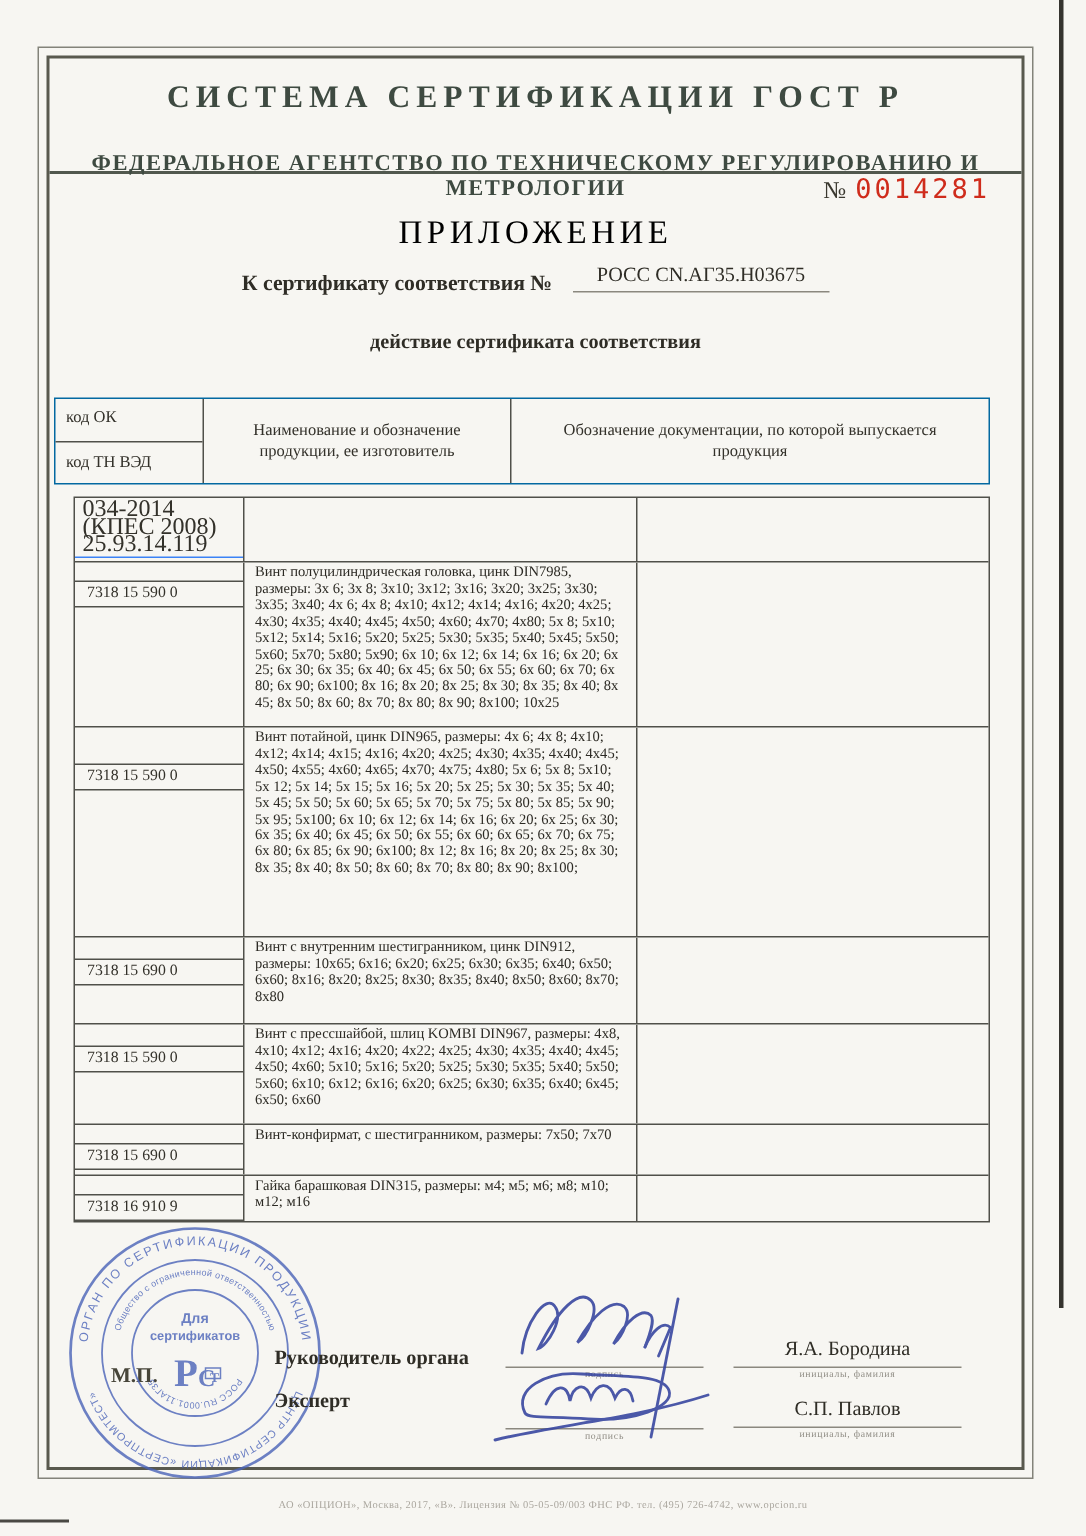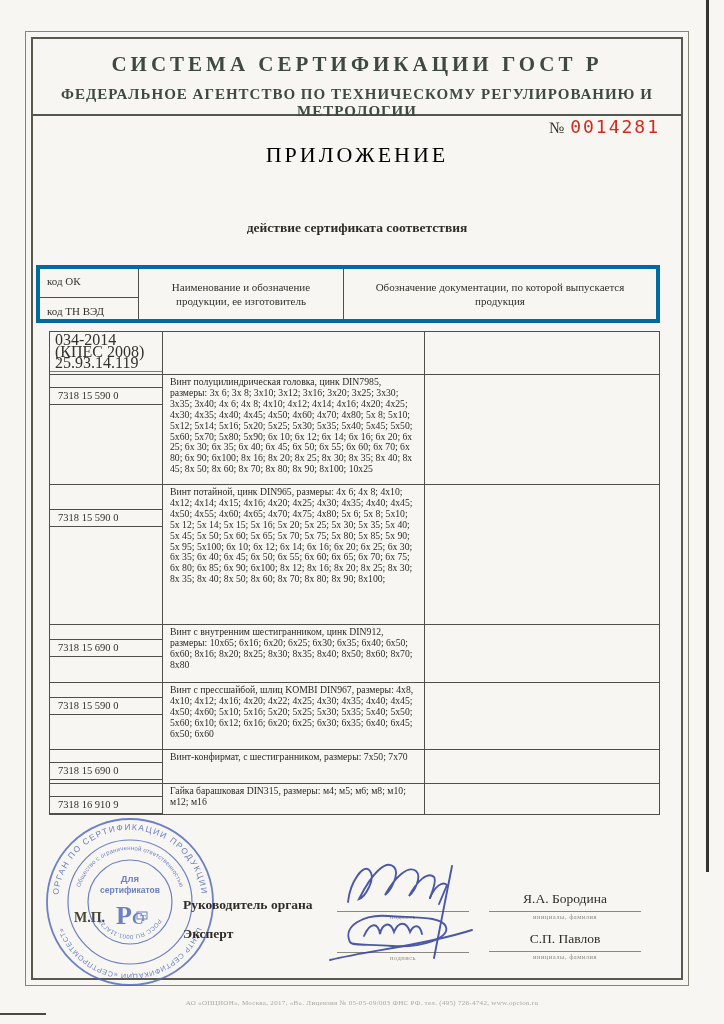--- a/index.html
+++ b/index.html
@@ -7,34 +7,34 @@
   .page {
     position:relative; width:724px; height:1024px; overflow:hidden;
     background:#f7f6f2; color:#33312a;
     font-family:"Liberation Serif","DejaVu Serif",serif;
   }
   .outer-frame { position:absolute; left:25px; top:31px; width:664px; height:955px; border:1px solid #83837a; }
   .inner-frame { position:absolute; left:31px; top:37px; width:652px; height:943px; border:2px solid #59594e; }
 
   .header-box { position:absolute; left:33px; top:39px; width:648px; height:77px; border-bottom:2px solid #51584e; }
   .header-title { margin-top:13px; text-align:center; font-size:21px; font-weight:bold; letter-spacing:4px; color:#3e4a41; }
-  .header-sub { margin-top:9px; text-align:center; font-size:15px; font-weight:bold; letter-spacing:1px; color:#3e4a41; }
+  .header-sub { margin-top:24px; text-align:center; font-size:15px; font-weight:bold; letter-spacing:1px; color:#3e4a41; }
 
   .serial { position:absolute; top:116px; left:0; width:660px; text-align:right; }
   .serial .num-sign { font-size:16px; color:#3a382f; margin-right:6px; }
   .serial .num-value { font-family:"DejaVu Sans Mono","Liberation Mono",monospace; font-size:18px; letter-spacing:2px; color:#cf2c1c; }
 
   .appendix-title { position:absolute; top:142px; left:33px; width:648px; text-align:center; font-size:22px; font-weight:normal; letter-spacing:3px; color:#000000; }
 
   .cert-line { position:absolute; top:181px; left:33px; width:648px; text-align:center; font-size:14.5px; font-weight:bold; color:#2f2d26; }
   .cert-line .cert-value { display:inline-block; font-weight:normal; font-size:13.5px; border-bottom:1px solid #8b887f; padding:0 16px 3px; margin-left:10px; position:relative; top:-6px; }
 
   .description { position:absolute; top:219px; left:33px; width:648px; text-align:center; font-weight:bold; font-size:13.5px; line-height:18px; color:#2f2d26; }
 
-  .thead { position:absolute; left:36px; top:265px; width:624px; height:58px; border:4px solid #0369a1; display:flex; background:transparent; }
+  .thead { position:absolute; left:36px; top:265px; width:624px; height:58px; border:1px solid #0369a1; display:flex; background:transparent; }
   .th-col1 { width:99px; border-right:1px solid #50504a; font-size:11px; }
   .th-col1-top { height:29px; border-bottom:1px solid #50504a; padding:6px 0 0 7px; }
   .th-col1-bottom { padding:7px 0 0 7px; }
   .th-col2 { width:205px; border-right:1px solid #50504a; display:flex; align-items:center; justify-content:center; text-align:center; font-size:11px; line-height:14px; padding:0 16px; }
   .th-col3 { flex:1; display:flex; align-items:center; justify-content:center; text-align:center; font-size:11px; line-height:14px; padding:0 18px; }
 
   .tbody { position:absolute; left:49px; top:331px; width:611px; border:1px solid #50504a; }
   .trow { display:flex; border-bottom:1px solid #50504a; overflow:hidden; }
   .trow:last-child { border-bottom:none; }
   .td-code { width:113px; border-right:1px solid #50504a; font-size:10.5px; overflow:hidden; }
@@ -70,20 +70,24 @@
     <div class="header-title">СИСТЕМА СЕРТИФИКАЦИИ ГОСТ Р</div>
     <div class="header-sub">ФЕДЕРАЛЬНОЕ АГЕНТСТВО ПО ТЕХНИЧЕСКОМУ РЕГУЛИРОВАНИЮ И МЕТРОЛОГИИ</div>
   </div>
 
   <div class="serial">
     <span class="num-sign">№</span><span class="num-value">0014281</span>
   </div>
 
   <div class="appendix-title">ПРИЛОЖЕНИЕ</div>
 
+  <div class="cert-line">
+    <span>К сертификату соответствия №</span>
+    <span class="cert-value">РОСС CN.АГ35.Н03675</span>
+  </div>
 
   <div class="description">
     <div>действие сертификата соответствия</div>
   </div>
 
   <div class="thead">
     <div class="th-col1">
       <div class="th-col1-top">код ОК</div>
       <div class="th-col1-bottom">код ТН ВЭД</div>
     </div>

